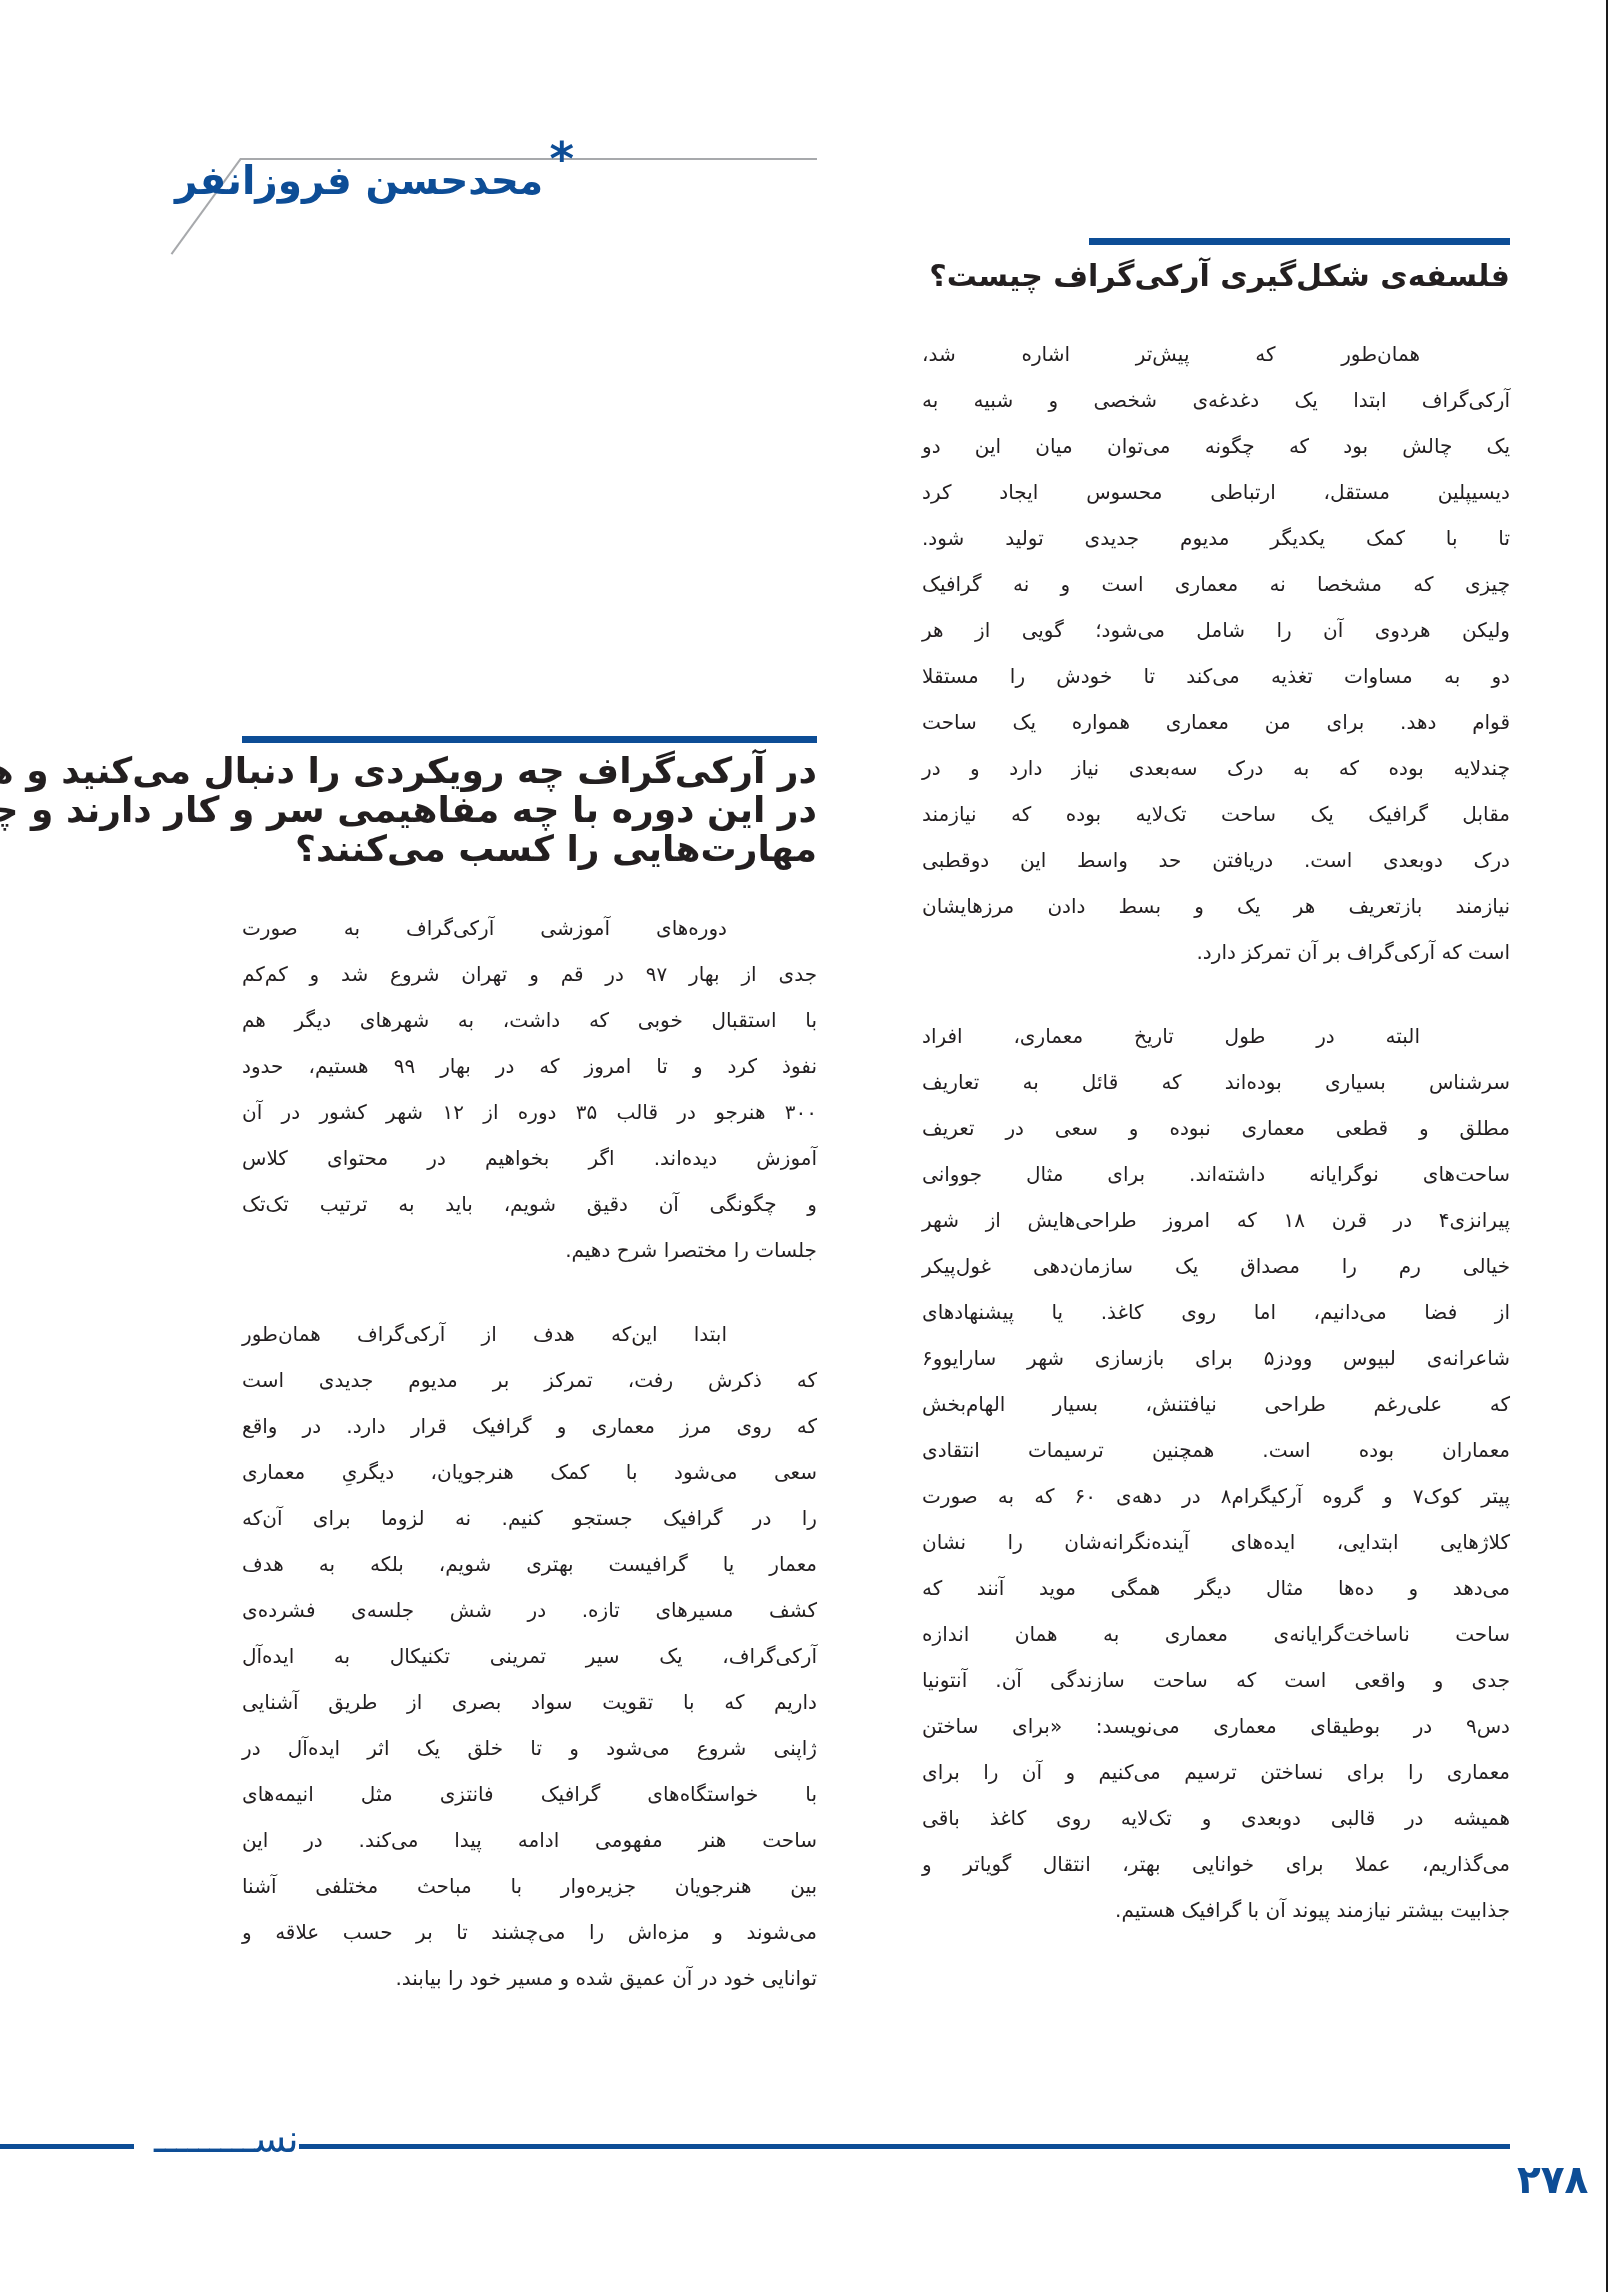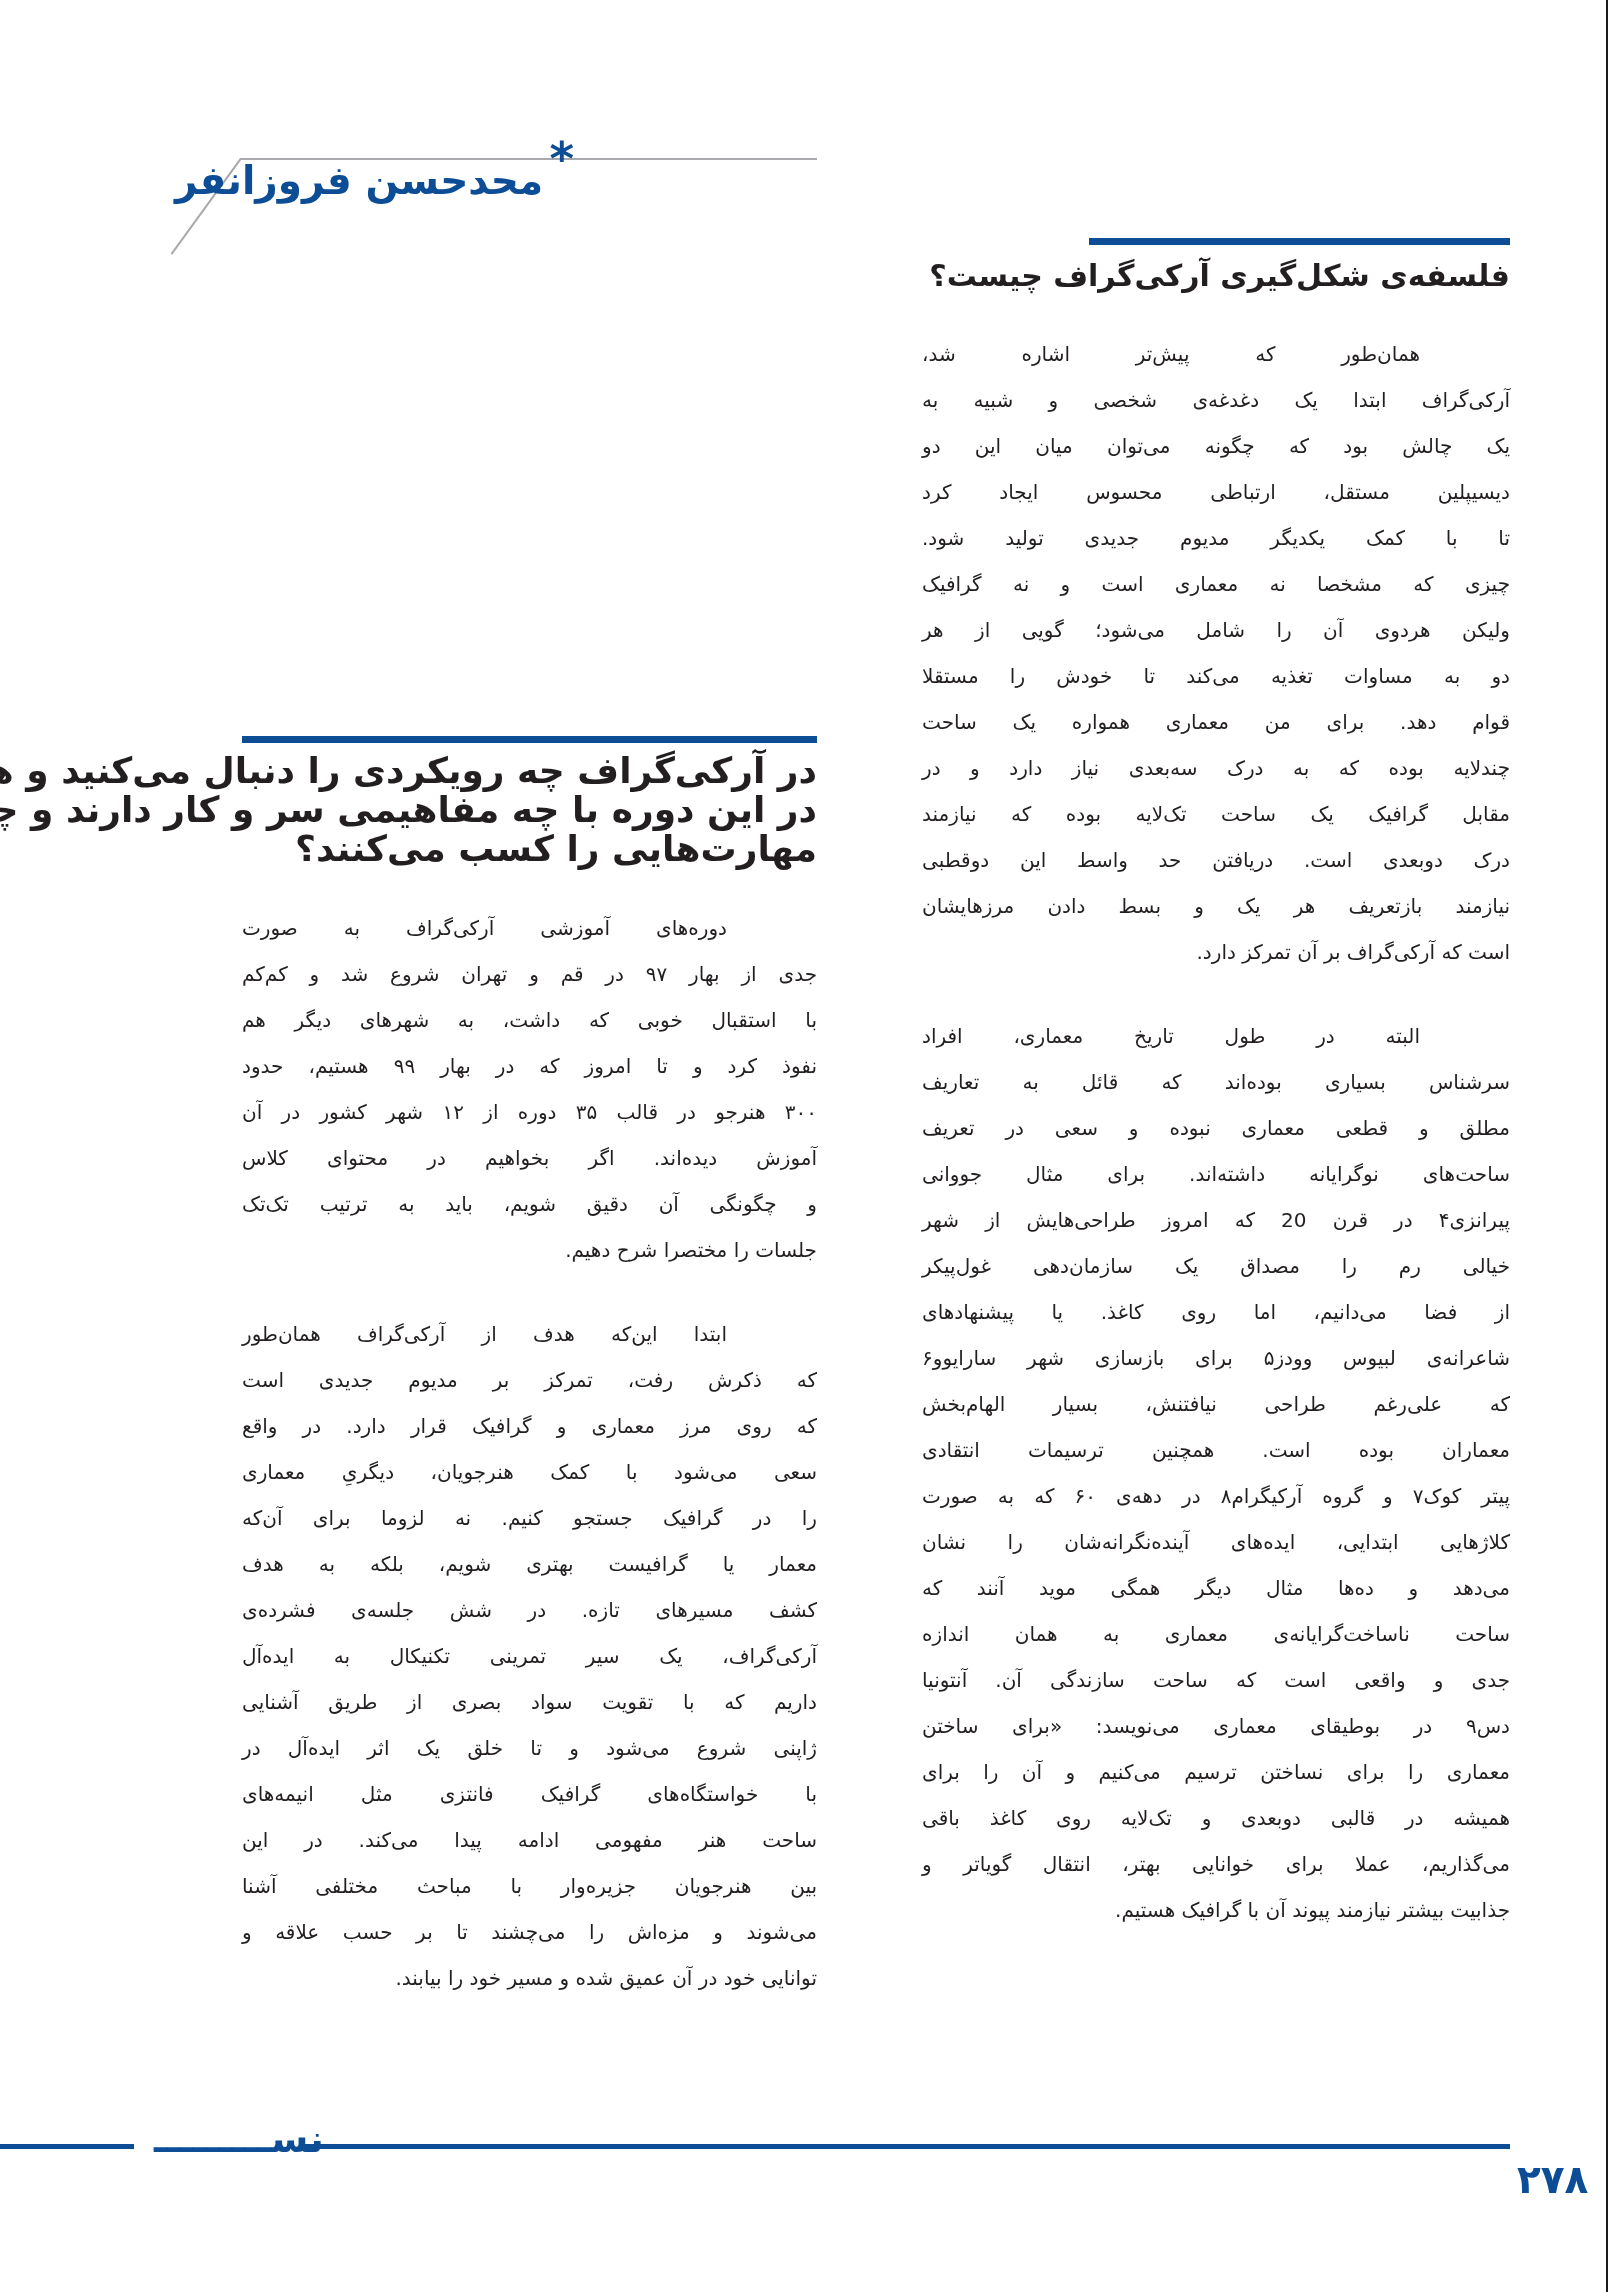--- a/index.html
+++ b/index.html
@@ -14,21 +14,21 @@
   .byline .star { position:absolute; right:-30px; top:-27px; font-size:47px; color:#0d4d96; }
   .bar { position:absolute; height:7.2px; background:#0d4d96; }
   .heading { position:absolute; direction:rtl; text-align:right; font-weight:bold; color:#231f20; }
   .col { position:absolute; direction:rtl; text-align:justify; text-align-last:right; font-size:20px; }
   .line { display:block; height:46px; line-height:46px; white-space:nowrap; text-align:justify;
           text-align-last:justify; }
   .line.last { text-align-last:right; }
   .line.indent { padding-right:90px; }
   .gap { height:38px; }
   .foot-line { position:absolute; height:4.5px; background:#0d4d96; }
-  .foot-tag { position:absolute; left:154px; top:2117px; font-size:38px; color:#0d4d96; direction:rtl;font-weight:bold; }
+  .foot-tag { position:absolute; left:154px; top:2117px; font-size:38px; color:#0d4d96; direction:rtl; }
   .page-no { position:absolute; left:1517px; top:2157px; font-size:39px; font-weight:bold; color:#0d4d96; }
 </style>
 </head>
 <body>
 
 <div class="edge"></div>
 
 <div class="deco-h"></div>
 <div class="deco-d"></div>
 <div class="byline">
@@ -55,21 +55,21 @@
       <span class="line">درک دوبعدی است. دریافتن حد واسط این دوقطبی</span>
       <span class="line">نیازمند بازتعریف هر یک و بسط دادن مرزهایشان</span>
       <span class="line last">است که آرکی‌گراف بر آن تمرکز دارد.</span>
     </div>
     <div class="gap"></div>
     <div>
       <span class="line indent">البته در طول تاریخ معماری، افراد</span>
       <span class="line">سرشناس بسیاری بوده‌اند که قائل به تعاریف</span>
       <span class="line">مطلق و قطعی معماری نبوده و سعی در تعریف</span>
       <span class="line">ساحت‌های نوگرایانه داشته‌اند. برای مثال جووانی</span>
-      <span class="line">پیرانزی۴ در قرن 20 که امروز طراحی‌هایش از شهر</span>
+      <span class="line">پیرانزی۴ در قرن ۱۸ که امروز طراحی‌هایش از شهر</span>
       <span class="line">خیالی رم را مصداق یک سازمان‌دهی غول‌پیکر</span>
       <span class="line">از فضا می‌دانیم، اما روی کاغذ. یا پیشنهادهای</span>
       <span class="line">شاعرانه‌ی لبیوس وودز۵ برای بازسازی شهر سارایوو۶</span>
       <span class="line">که علی‌رغم طراحی نیافتنش، بسیار الهام‌بخش</span>
       <span class="line">معماران بوده است. همچنین ترسیمات انتقادی</span>
       <span class="line">پیتر کوک۷ و گروه آرکیگرام۸ در دهه‌ی ۶۰ که به صورت</span>
       <span class="line">کلاژهایی ابتدایی، ایده‌های آینده‌نگرانه‌شان را نشان</span>
       <span class="line">می‌دهد و ده‌ها مثال دیگر همگی موید آنند که</span>
       <span class="line">ساحت ناساخت‌گرایانه‌ی معماری به همان اندازه</span>
       <span class="line">جدی و واقعی است که ساحت سازندگی آن. آنتونیا</span>

